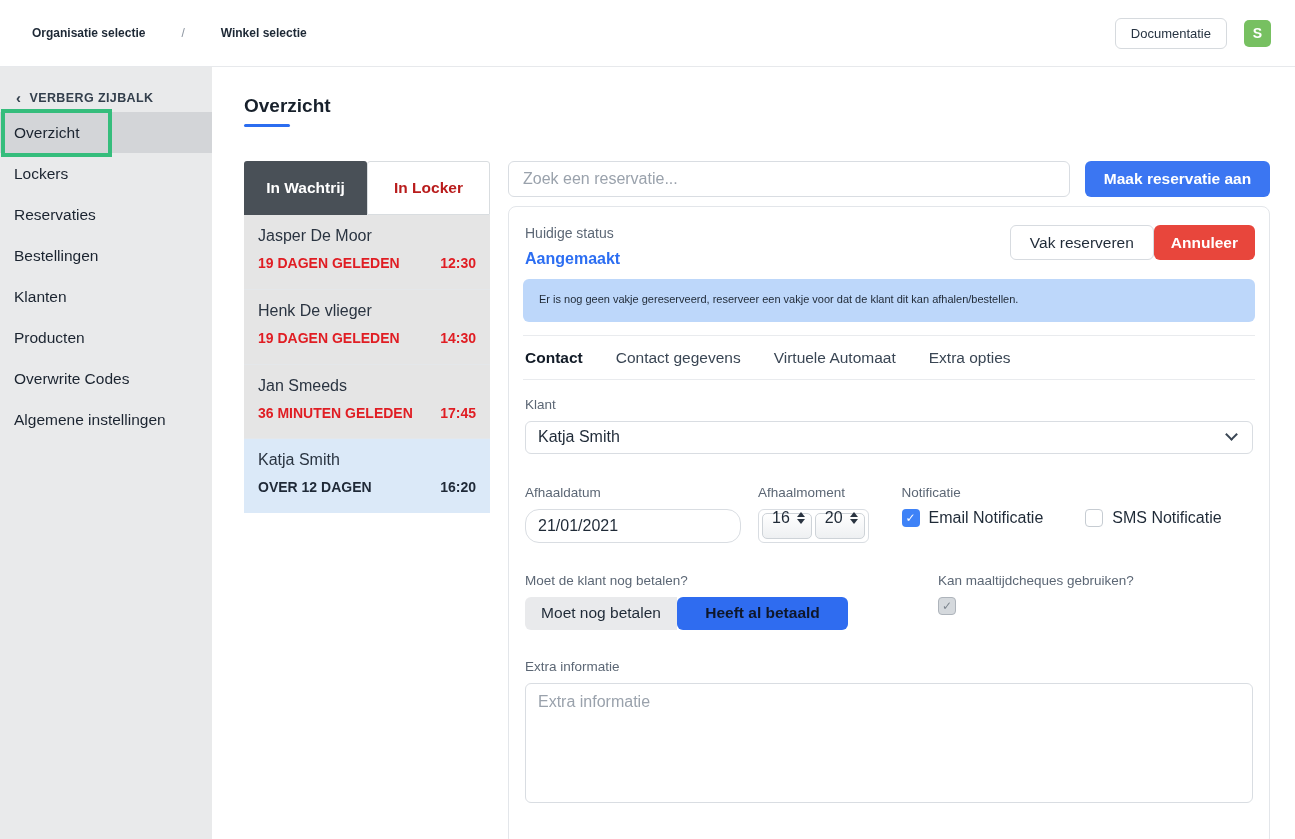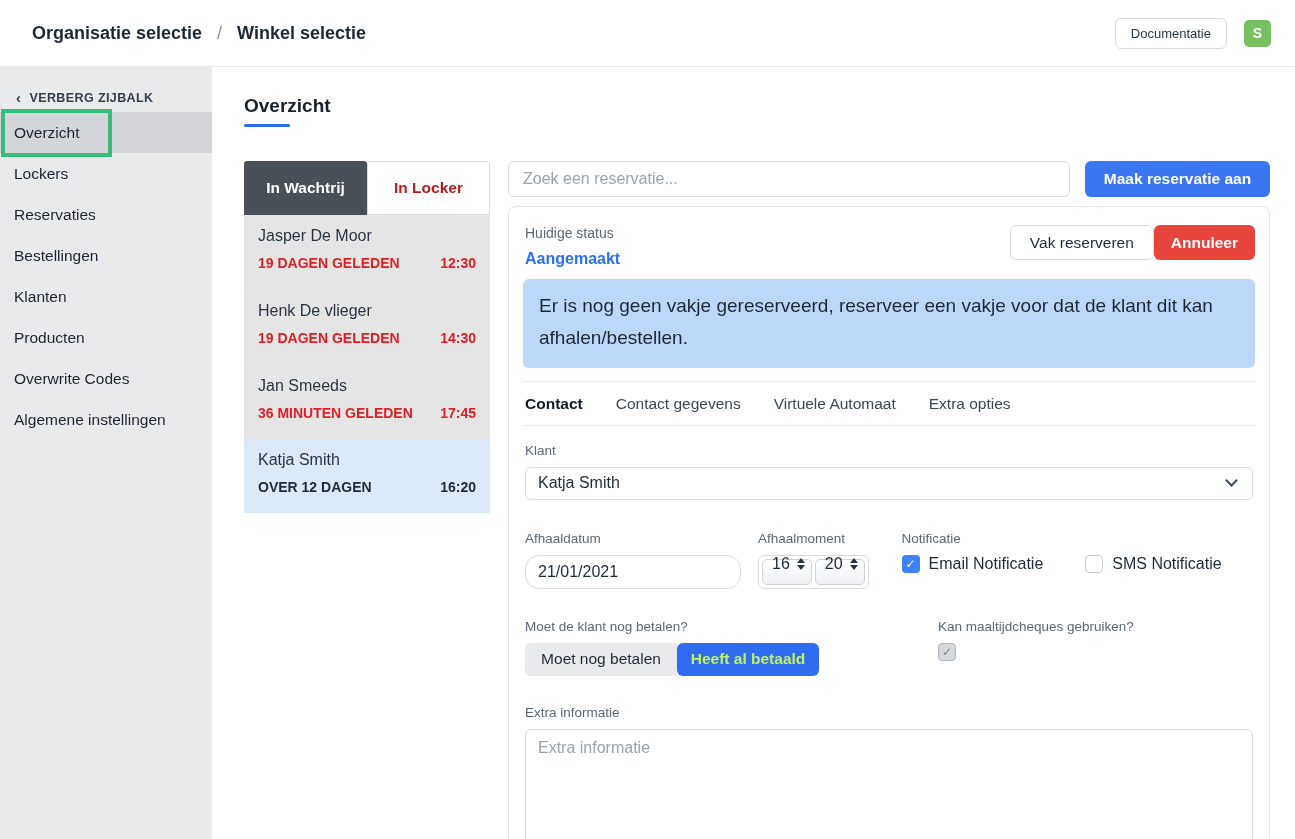--- a/index.html
+++ b/index.html
@@ -3,21 +3,21 @@
 <meta charset="utf-8">
 <style>
   * { margin:0; padding:0; box-sizing:border-box; }
   html,body { background:#fff; }
   body { font-family:"Liberation Sans","DejaVu Sans",sans-serif; color:#1f2a37; }
   .app { width:1295px; height:839px; overflow:hidden; position:relative; background:#fff; }
 
   
   .header { height:67px; display:flex; align-items:center; justify-content:space-between;
             padding:0 24px 0 32px; border-bottom:1px solid #e7e9ec; background:#fff; }
-  .breadcrumb { display:flex; align-items:center; gap:15px; font-size:18px; font-weight:700; color:#1d2835; }
+  .breadcrumb { display:flex; align-items:center; gap:36px; font-size:12px; font-weight:700; color:#1d2835; }
   .crumb-sep { color:#8a939e; font-weight:400; }
   .header-right { display:flex; align-items:center; gap:17px; }
   .doc-btn { height:31px; padding:0 15px; border:1px solid #d6dade; border-radius:6px; background:#fff;
              font-size:13px; color:#273442; display:flex; align-items:center; cursor:pointer; }
   .avatar { width:27px; height:27px; border-radius:5px; background:#77c061; color:#fff;
             font-size:14px; font-weight:700; display:flex; align-items:center; justify-content:center; }
 
   
   .body-row { display:flex; height:772px; }
 
@@ -70,21 +70,21 @@
   .status-row { display:flex; justify-content:space-between; align-items:flex-start; padding-left:2px; }
   .status-label { font-size:14px; color:#5d6876; margin-top:4px; }
   .status-value { font-size:16px; font-weight:700; color:#2c6ef2; margin-top:9px; cursor:pointer; }
   .status-actions { display:flex; margin-top:4px; }
   .reserve-btn { height:35px; padding:0 19px; background:#fff; border:1px solid #d7dbe0; border-radius:6px;
                  font-size:15.5px; color:#1f2a37; cursor:pointer; font-family:inherit; }
   .cancel-btn { height:35px; padding:0 17px; background:#e8463c; border:none; border-radius:6px;
                 font-size:15.5px; font-weight:700; color:#fff; cursor:pointer; font-family:inherit; }
 
   .info-box { margin-top:11px; background:#bdd7fa; border-radius:6px; padding:11px 16px 13px 16px;
-              font-size:19px; color:#1e2835; line-height:1.7; }
+              font-size:11px; color:#1e2835; line-height:1.7; }
   .divider { border-top:1px solid #e9ebee; margin-top:13px; }
   .form-tabs { display:flex; gap:33px; padding:13px 2px 12px 2px; border-bottom:1px solid #e9ebee; }
   .form-tab { font-size:15.5px; color:#3a4654; cursor:pointer; }
   .form-tab.active { font-weight:700; color:#111a26; }
 
   .field-label { font-size:13.5px; color:#5c6775; margin-bottom:9px; }
   .klant-group { margin-top:17px; padding:0 2px; }
   .select-box { height:33px; border:1px solid #d9dde2; border-radius:6px; display:flex; align-items:center;
                 justify-content:space-between; padding:0 16px 0 12px; font-size:16px; color:#1f2a37; cursor:pointer; }
   .chevron-down { width:9px; height:9px; border-right:2px solid #3a4654; border-bottom:2px solid #3a4654;
@@ -115,21 +115,21 @@
   .cbx.checked-gray { background:#d5d9dd; border:1px solid #aeb4bb; color:#7d858e; }
   .cbx-label { font-size:16px; color:#1f2a37; margin-left:9px; }
   .cbx-gap { width:42px; }
 
   .form-row3 { display:flex; margin-top:30px; padding:0 2px; align-items:flex-start; }
   .pay-group { width:389px; }
   .toggle-group { display:flex; }
   .toggle-seg { height:33px; display:flex; align-items:center; justify-content:center;
                 font-size:15.5px; cursor:pointer; }
   .toggle-seg.off { width:152px; background:#e9eaec; color:#1f2a37; border-radius:6px 0 0 6px; }
-  .toggle-seg.on { width:142px; background:#2f6cf0; color:#bef264; font-weight:700; border-radius:6px; }
+  .toggle-seg.on { width:171px; background:#2f6cf0; color:#0f172a; font-weight:700; border-radius:6px; }
   .cheq-group { flex:1;margin-left:24px; }
 
   .extra-group { margin-top:29px; padding:0 2px; }
   .extra-textarea { width:100%; height:120px; border:1px solid #d9dde2; border-radius:6px; padding:9px 12px;
                     font-size:16px; font-family:inherit; color:#1f2a37; resize:none; outline:none; }
   .extra-textarea::placeholder { color:#9aa2ac; }
 </style>
 </head>
 <body>
 

